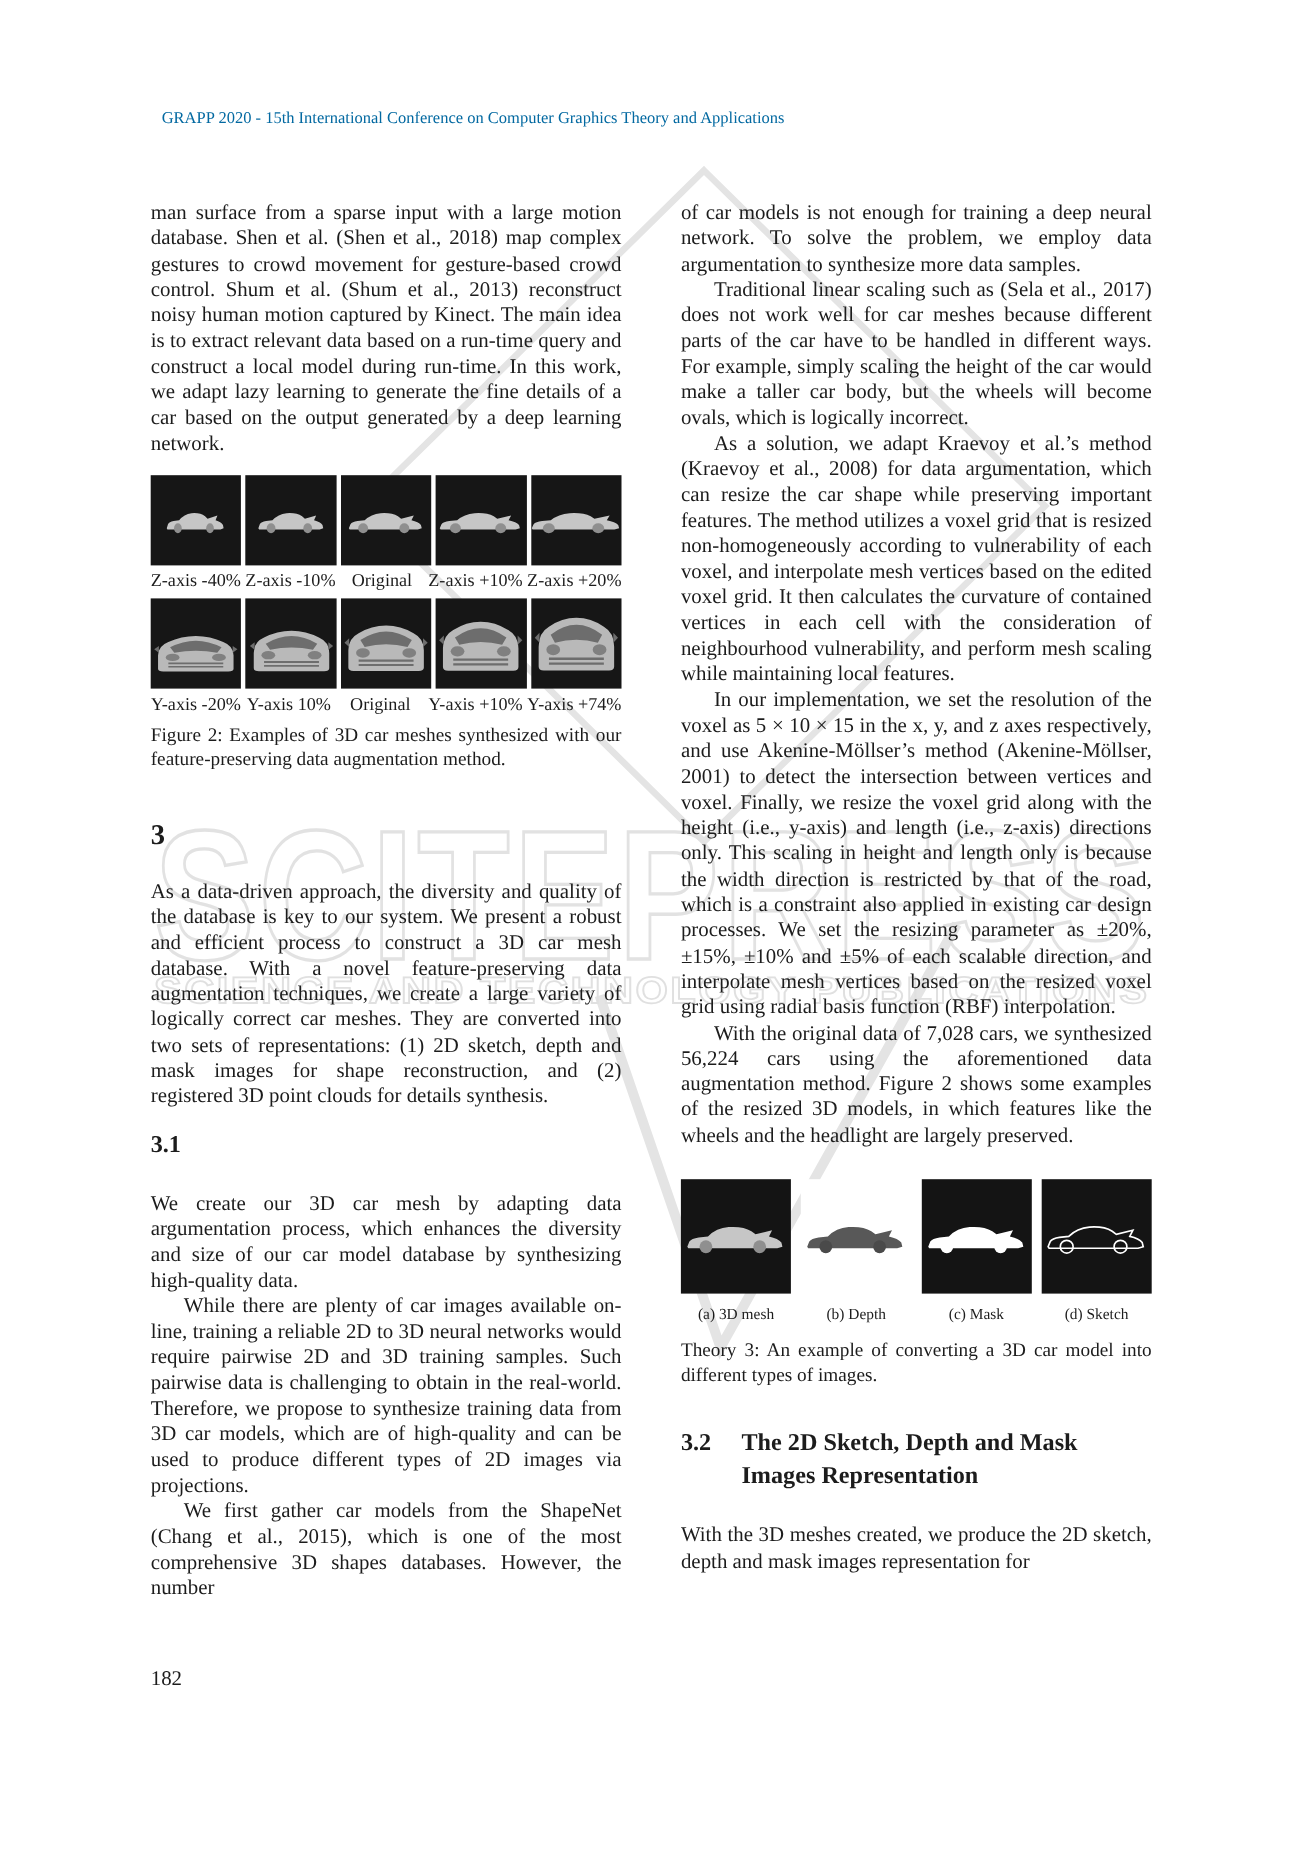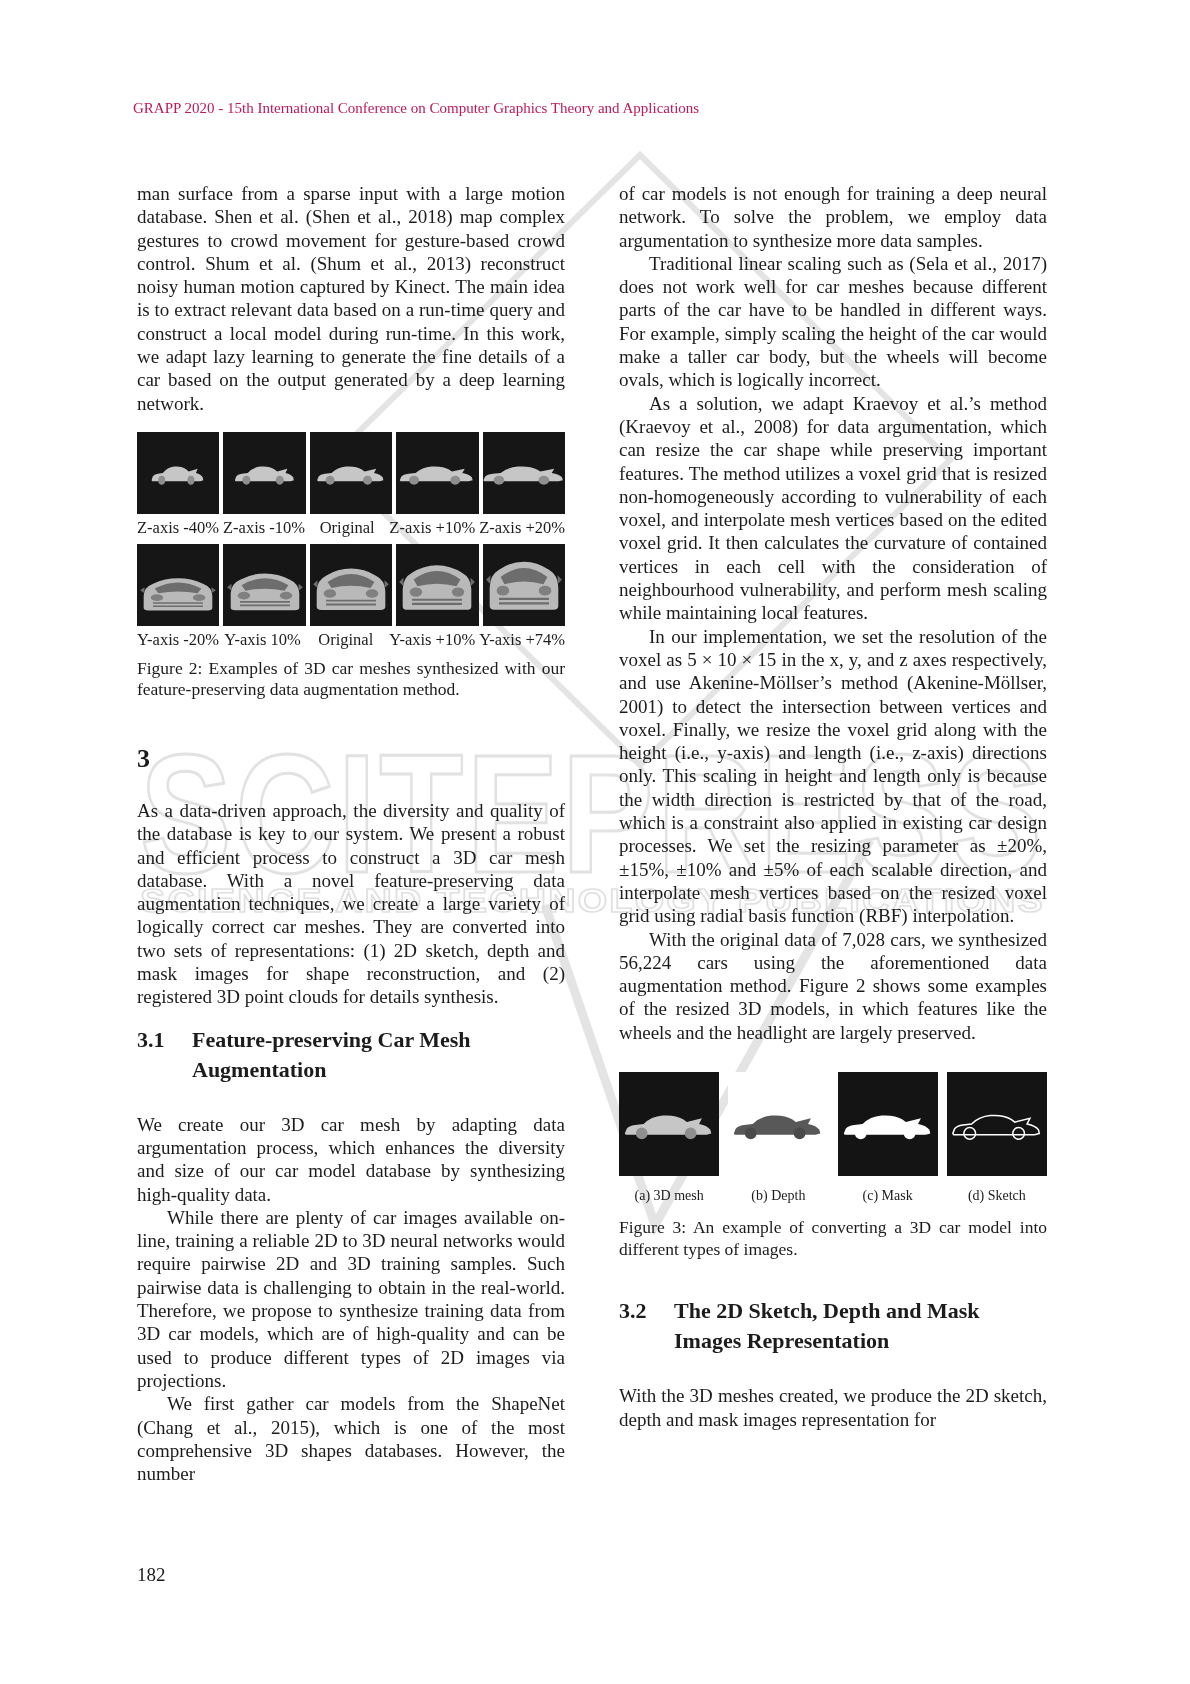--- a/index.html
+++ b/index.html
@@ -10,24 +10,24 @@
   }
   
   .watermark { position:absolute; left:0; top:0; width:1190px; height:1684px; z-index:0; }
   .wm-shape { fill:none; stroke:#e4e4e4; }
   .wm1 { font-family:"Liberation Sans", sans-serif; font-weight:bold; font-size:168px;
          fill:none; stroke:#e2e2e2; stroke-width:3px; letter-spacing:4px; }
   .wm2 { font-family:"Liberation Sans", sans-serif; font-weight:bold; font-size:34px;
          fill:none; stroke:#e0e0e0; stroke-width:1.6px; letter-spacing:2px; }
   
   .running-head {
-    position:absolute; left:133px; top:100px; z-index:1;
-    font-size:15px; color:#be185d;
+    position:absolute; left:147px; top:100px; z-index:1;
+    font-size:15px; color:#0369a1;
   }
-  .page-number { position:absolute; left:137px; top:1564px; z-index:1; font-size:19px; }
+  .page-number { position:absolute; left:137px; top:1516px; z-index:1; font-size:19px; }
   
   .col { position:absolute; top:182px; width:428px; z-index:1;
          font-size:19px; line-height:23.3px; text-align:justify; }
   .col-left  { left:137px; }
   .col-right { left:619px; }
   p { margin:0; }
   p.ind { text-indent:30px; }
   
   .sec-h1 { display:flex; margin-top:42px; margin-bottom:24px;
             font-size:26px; font-weight:bold; line-height:32px; text-align:left; }
@@ -182,21 +182,20 @@
     </figure>
 
     <div class="sec-h1">
       <span class="num">3</span>
     </div>
 
     <p>As a data-driven approach, the diversity and quality of the database is key to our system.  We present a robust and efficient process to construct a 3D car mesh database. With a novel feature-preserving data augmentation techniques, we create a large variety of logically correct car meshes. They are converted into two sets of representations: (1) 2D sketch, depth and mask images for shape reconstruction, and (2) registered 3D point clouds for details synthesis.</p>
 
     <div class="sec-h2">
       <span class="num">3.1</span>
-      <span class="ttl">Feature-preserving Car Mesh Augmentation</span>
     </div>
 
     <p>We create our 3D car mesh by adapting data argumentation process, which enhances the diversity and size of our car model database by synthesizing high-quality data.</p>
     <p class="ind">While there are plenty of car images available on-line, training a reliable 2D to 3D neural networks would require pairwise 2D and 3D training samples. Such pairwise data is challenging to obtain in the real-world. Therefore, we propose to synthesize training data from 3D car models, which are of high-quality and can be used to produce different types of 2D images via projections.</p>
     <p class="ind">We first gather car models from the ShapeNet (Chang et al., 2015), which is one of the most comprehensive 3D shapes databases. However, the number</p>
   </div>
 
   <div class="col col-right">
 
     <p>of car models is not enough for training a deep neural network.  To solve the problem, we employ data argumentation to synthesize more data samples.</p>
@@ -227,21 +226,21 @@
               <use href="#car-side"></use>
             </svg>
         </div>
       </div>
       <div class="f3-labels">
         <span>(a) 3D mesh</span>
         <span>(b) Depth</span>
         <span>(c) Mask</span>
         <span>(d) Sketch</span>
       </div>
-      <figcaption class="fig-caption">Figure 3:  An example of converting a 3D car model into different types of images.</figcaption>
+      <figcaption class="fig-caption">Theory 3:  An example of converting a 3D car model into different types of images.</figcaption>
     </figure>
 
     <div class="sec-h2" style="margin-top:36px">
       <span class="num">3.2</span>
       <span class="ttl">The 2D Sketch, Depth and Mask Images Representation</span>
     </div>
 
     <p>With the 3D meshes created, we produce the 2D sketch, depth and mask images representation for</p>
   </div>
 

